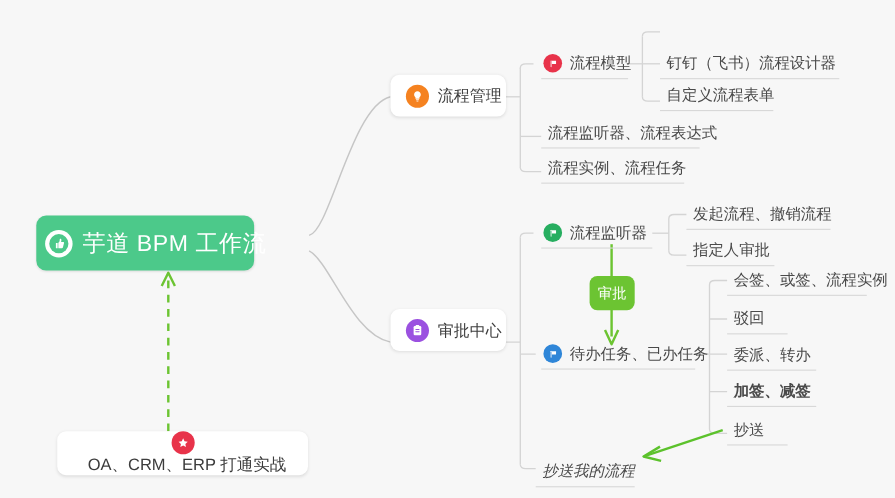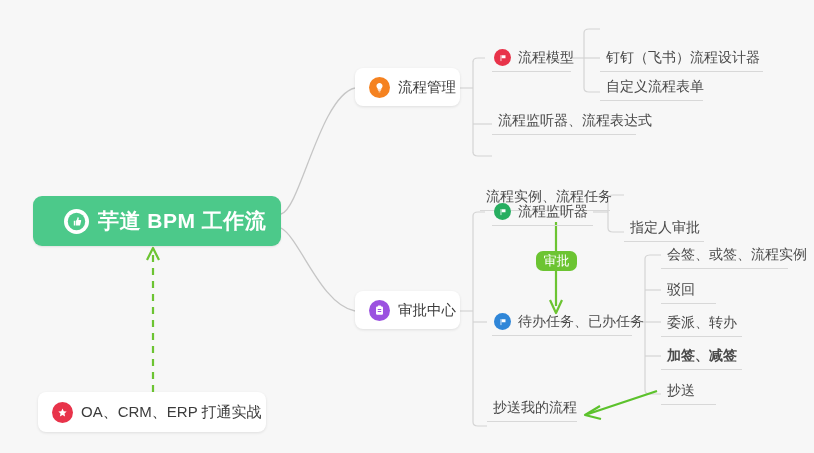--- a/index.html
+++ b/index.html
@@ -24,30 +24,29 @@
     width: 814px;
     height: 453px;
     pointer-events: none;
   }
 
   
   .root-node {
     position: absolute;
     left: 33px;
     top: 196px;
-    width: 248px;
+    width: 198px;
     height: 50px;
     background: #4cc98a;
     border-radius: 9px;
     display: flex;
     align-items: center;
-    padding-left: 31px;
+    padding-left: 8px;
     box-sizing: border-box;
     box-shadow: 0 1px 2px rgba(0,0,0,0.09);
-    font-weight: bold;
   }
   .root-label {
     color: #ffffff;
     font-size: 21px;
     letter-spacing: 0.5px;
     margin-left: 9px;
     white-space: nowrap;
   }
 
   
@@ -62,23 +61,23 @@
     padding: 0 14px;
     height: 38px;
   }
   .card-label {
     font-size: 14.5px;
     color: #3c3c3c;
     margin-left: 8px;
     white-space: nowrap;
   }
   #node-process-mgmt { left: 355px; top: 68px; width: 105px; }
-  #node-approval-center { left: 355px; top: 291px; width: 105px; }
+  #node-approval-center { left: 355px; top: 281px; width: 105px; }
   #node-integration {
-    left: 38px; top: 392px; width: 228px; height: 40px;
+    left: 52px; top: 392px; width: 228px; height: 40px; flex-direction: column;
   }
   #node-integration .card-label { font-size: 15px; }
 
   
   .leaf-node {
     position: absolute;
     display: flex;
     align-items: center;
     border-bottom: 1px solid #d8d8d8;
     box-sizing: border-box;
@@ -131,21 +130,21 @@
     background: #6cc432;
     border-radius: 7px;
     color: #ffffff;
     font-size: 13px;
     display: flex;
     align-items: center;
     justify-content: center;
     box-sizing: border-box;
   }
   #badge-approve {
-    left: 536px; top: 251px; width: 41px; height: 20px;
+    left: 536px; top: 251px; width: 41px; height: 31px;
   }
 </style>
 </head>
 <body>
 
 <div id="canvas">
 
   <svg id="wires" viewBox="0 0 814 453" xmlns="http://www.w3.org/2000/svg">
     <g fill="none" stroke="#c6c6c6" stroke-width="1.3">
 
@@ -250,34 +249,37 @@
   <div class="leaf-node plain" style="left:600px; top:44px; width:163px;">
     <span class="leaf-label">钉钉（飞书）流程设计器</span>
   </div>
   <div class="leaf-node plain" style="left:600px; top:73px; width:103px;">
     <span class="leaf-label">自定义流程表单</span>
   </div>
 
   <div class="leaf-node plain" style="left:492px; top:107px; width:144px;">
     <span class="leaf-label">流程监听器、流程表达式</span>
   </div>
-  <div class="leaf-node plain" style="left:480px; top:139px; width:130px;margin-top:44px;">
+  <div class="leaf-node plain" style="left:492px; top:139px; width:130px;">
     <span class="leaf-label">流程实例、流程任务</span>
   </div>
 
   <div class="leaf-node" style="left:492px; top:198px; width:101px;">
     <span class="dot-icon" style="background:#27ae60">
       <svg width="10" height="10" viewBox="0 0 24 24">
         <rect x="6.2" y="4.6" width="1.9" height="15.0" rx="0.9" fill="#ffffff"></rect>
         <path d="M8.8 5.4 L18.0 5.4 L18.0 12.6 L8.8 12.6 Z" fill="#ffffff"></path>
       </svg>
     </span>
     <span class="leaf-label">流程监听器</span>
   </div>
 
+  <div class="leaf-node plain" style="left:624px; top:181px; width:131px;">
+    <span class="leaf-label">发起流程、撤销流程</span>
+  </div>
   <div class="leaf-node plain" style="left:624px; top:214px; width:80px;">
     <span class="leaf-label">指定人审批</span>
   </div>
 
   <div class="leaf-node" style="left:492px; top:308px; width:140px;">
     <span class="dot-icon" style="background:#2f86d8">
       <svg width="10" height="10" viewBox="0 0 24 24">
         <rect x="6.2" y="4.6" width="1.9" height="15.0" rx="0.9" fill="#ffffff"></rect>
         <path d="M8.8 5.4 L18.0 5.4 L18.0 12.6 L8.8 12.6 Z" fill="#ffffff"></path>
       </svg>
@@ -294,21 +296,21 @@
   <div class="leaf-node plain" style="left:661px; top:309px; width:81px;">
     <span class="leaf-label">委派、转办</span>
   </div>
   <div class="leaf-node plain" style="left:661px; top:342px; width:81px;font-weight:bold;">
     <span class="leaf-label">加签、减签</span>
   </div>
   <div class="leaf-node plain" style="left:661px; top:377px; width:55px;">
     <span class="leaf-label">抄送</span>
   </div>
 
-  <div class="leaf-node plain" style="left:487px; top:394px; width:90px;">
+  <div class="leaf-node plain" style="left:487px; top:415px; width:90px;font-style:italic;">
     <span class="leaf-label">抄送我的流程</span>
   </div>
 
   <div id="badge-approve" class="pill-badge">
     <span>审批</span>
   </div>
 
   <div id="node-integration" class="card-node">
     <span class="big-icon" style="background:#e8334a">
       <svg width="13" height="13" viewBox="0 0 24 24">

